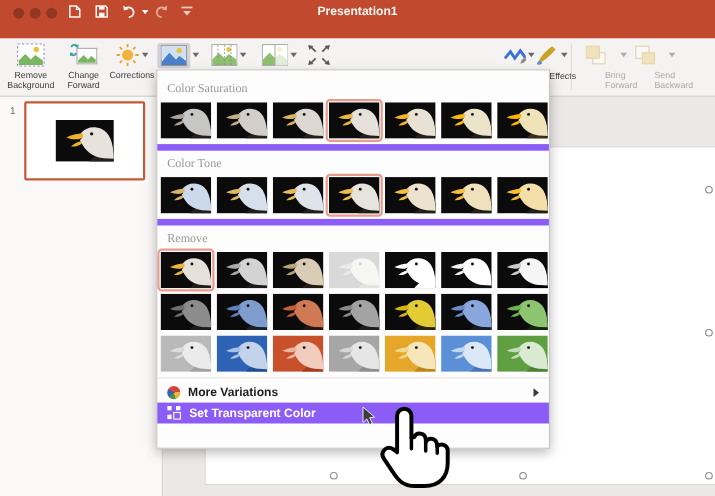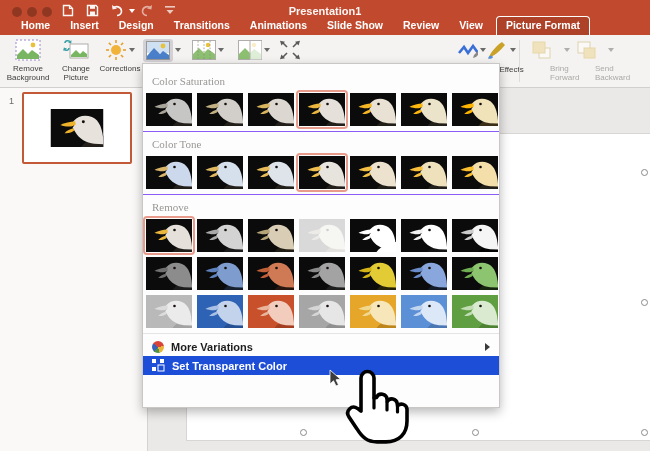--- a/index.html
+++ b/index.html
@@ -43,30 +43,30 @@
          border:1px solid #D8D6D4;box-sizing:border-box;z-index:0;}
   #picture{position:absolute;left:303px;top:172px;width:345px;height:261px;z-index:2;}
   #picture svg{width:100%;height:100%;display:block;}
   .handle{position:absolute;width:7px;height:7px;background:#fff;border:1px solid #8a8a8a;
           border-radius:50%;z-index:3;box-sizing:border-box;}
   
   #colormenu{position:absolute;left:142px;top:63px;width:358px;height:345px;background:#FDFDFD;
              border:1px solid #C9C7C5;box-shadow:0 4px 10px rgba(0,0,0,.28);z-index:5;
              box-sizing:border-box;padding-top:5px;}
   .mlabel{font-size:11px;color:#9A9896;margin:2px 0 6px 9px;font-family:Liberation Serif, serif;}
-  .msec{border-top:1px solid #8b5cf6;padding-top:4px;}
+  .msec{border-top:6px solid #8b5cf6;padding-top:4px;}
   .msec:first-child{border-top:none;}
   .mrow{display:flex;gap:5px;padding:0 3px;margin-bottom:5px;}
   .sw{width:46px;height:33px;line-height:0;cursor:pointer;}
   .sw svg{width:46px;height:33px;display:block;}
   .sw.sel{outline:2px solid #E89B8B;outline-offset:1px;border-radius:1px;}
   #menu-items{border-top:1px solid #E6E4E2;margin-top:3px;padding-top:3px;font-weight:bold;}
   .mitem{position:relative;height:19px;display:flex;align-items:center;gap:7px;padding-left:9px;
          font-size:11px;color:#1d1d1f;cursor:default;}
-  .mitem.hl{background:#1d4ed8;color:#fff;}
+  .mitem.hl{background:#8b5cf6;color:#fff;}
   .subarrow{position:absolute;right:9px;width:0;height:0;border-top:4px solid transparent;
             border-bottom:4px solid transparent;border-left:5px solid #3a3a3a;}
   .cw{width:12px;height:12px;border-radius:50%;
       background:conic-gradient(#d8433a 0 22%,#e8b43a 22% 45%,#4d9447 45% 62%,#3a62b8 62% 85%,#d8433a 85%);}
   
   #hand-overlay{position:absolute;left:323px;top:364px;z-index:9;pointer-events:none;}
   .hidden-defs{position:absolute;width:0;height:0;overflow:hidden;}
   
   .e-bg{fill:var(--ebg,#0b0b0b);} .e-head{fill:var(--ehead,#E7E3DC);}
   .e-beak{fill:var(--ebeak,#EFB32B);} .e-body{fill:var(--ebody,#241F1B);}
@@ -112,31 +112,20 @@
     <svg class="tbicon" style="left:140px;opacity:.55" width="14" height="13">
       <path d="M11 4 C8 1.5 3 2.5 2.5 7 C2.2 10 5 11.5 7 11.5" fill="none" stroke="#fff" stroke-width="1.6"></path>
       <path d="M12 1 L11.4 5.6 L7 4.4 Z" fill="#fff"></path>
     </svg>
     <svg class="tbicon" style="left:164px;opacity:.7" width="12" height="12">
       <rect x="1" y="2" width="10" height="1.6" fill="#fff"></rect>
       <path d="M2.5 6 h7 l-3.5 4 z" fill="#fff"></path>
     </svg>
 
     <div id="win-title">Presentation1</div>
-    <div id="tabs">
-        <span class="tab">Home</span>
-        <span class="tab">Insert</span>
-        <span class="tab">Design</span>
-        <span class="tab">Transitions</span>
-        <span class="tab">Animations</span>
-        <span class="tab">Slide Show</span>
-        <span class="tab">Review</span>
-        <span class="tab">View</span>
-        <span class="tab active">Picture Format</span>
-      </div>
   </div>
 
   <div id="ribbon">
 
     <div class="rbtn" style="left:4px;width:48px">
       <div class="ric">
           <svg width="26" height="22">
         <rect x="1" y="1" width="24" height="20" fill="#fff" stroke="#9a86c8" stroke-width="1" stroke-dasharray="2 2"></rect>
         <path d="M2 16 l6 -6 5 5 4 -4 7 5 v4 h-22 z" fill="#79b661"></path>
         <circle cx="18" cy="6" r="2.4" fill="#e8c23a"></circle>
@@ -149,21 +138,21 @@
       <div class="ric">
           <svg width="26" height="22">
         <rect x="7" y="5" width="18" height="14" fill="#fff" stroke="#b0aeac"></rect>
         <path d="M8 16 l5 -5 4 4 3 -3 4 3 v3 h-16 z" fill="#79b661"></path>
         <path d="M2 4 C2 1.5 6 1 7.5 3" fill="none" stroke="#3aa0a8" stroke-width="1.6"></path>
         <path d="M8.5 1.2 L8.2 4.6 L5 3.6 Z" fill="#3aa0a8"></path>
         <path d="M6 9 C6 11.5 2.5 12 1 10" fill="none" stroke="#3aa0a8" stroke-width="1.6"></path>
         <path d="M0.4 12 L0.8 8.6 L4 9.6 Z" fill="#3aa0a8"></path>
       </svg>
         </div>
-      <div class="rlabel">Change Picture</div>
+      <div class="rlabel">Change Forward</div>
     </div>
 
     <div class="rbtn" style="left:98px;width:44px">
       <div class="ric">
           <svg width="22" height="22">
         <circle cx="11" cy="11" r="5" fill="#F2B33A"></circle>
         <g stroke="#E8A02C" stroke-width="1.6">
           <line x1="11" y1="1" x2="11" y2="4"></line>
               <line x1="11" y1="18" x2="11" y2="21"></line>
           <line x1="1" y1="11" x2="4" y2="11"></line>

